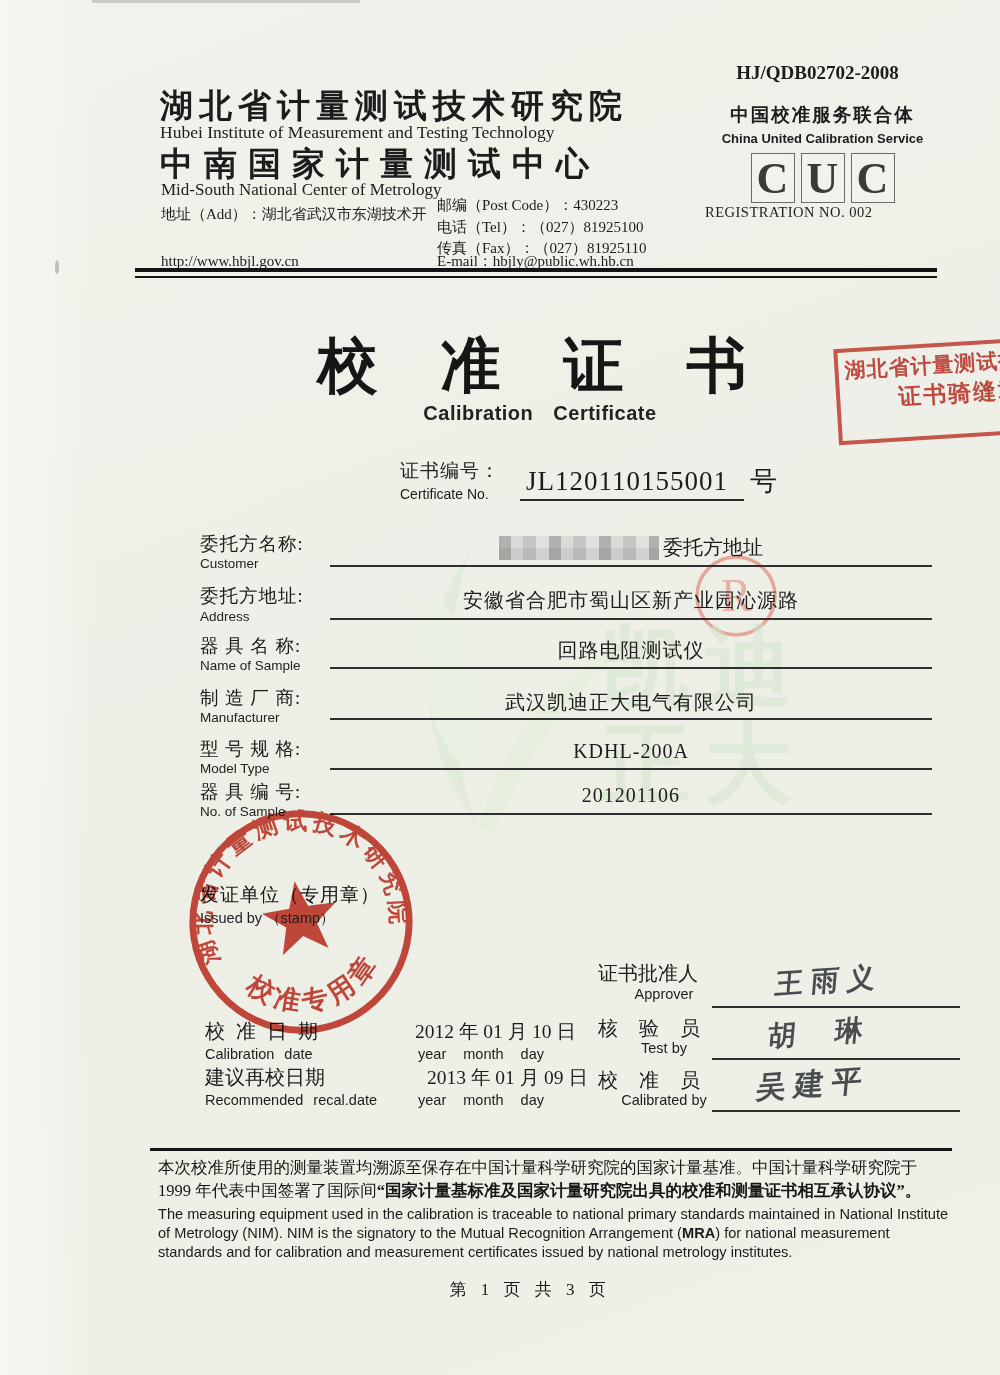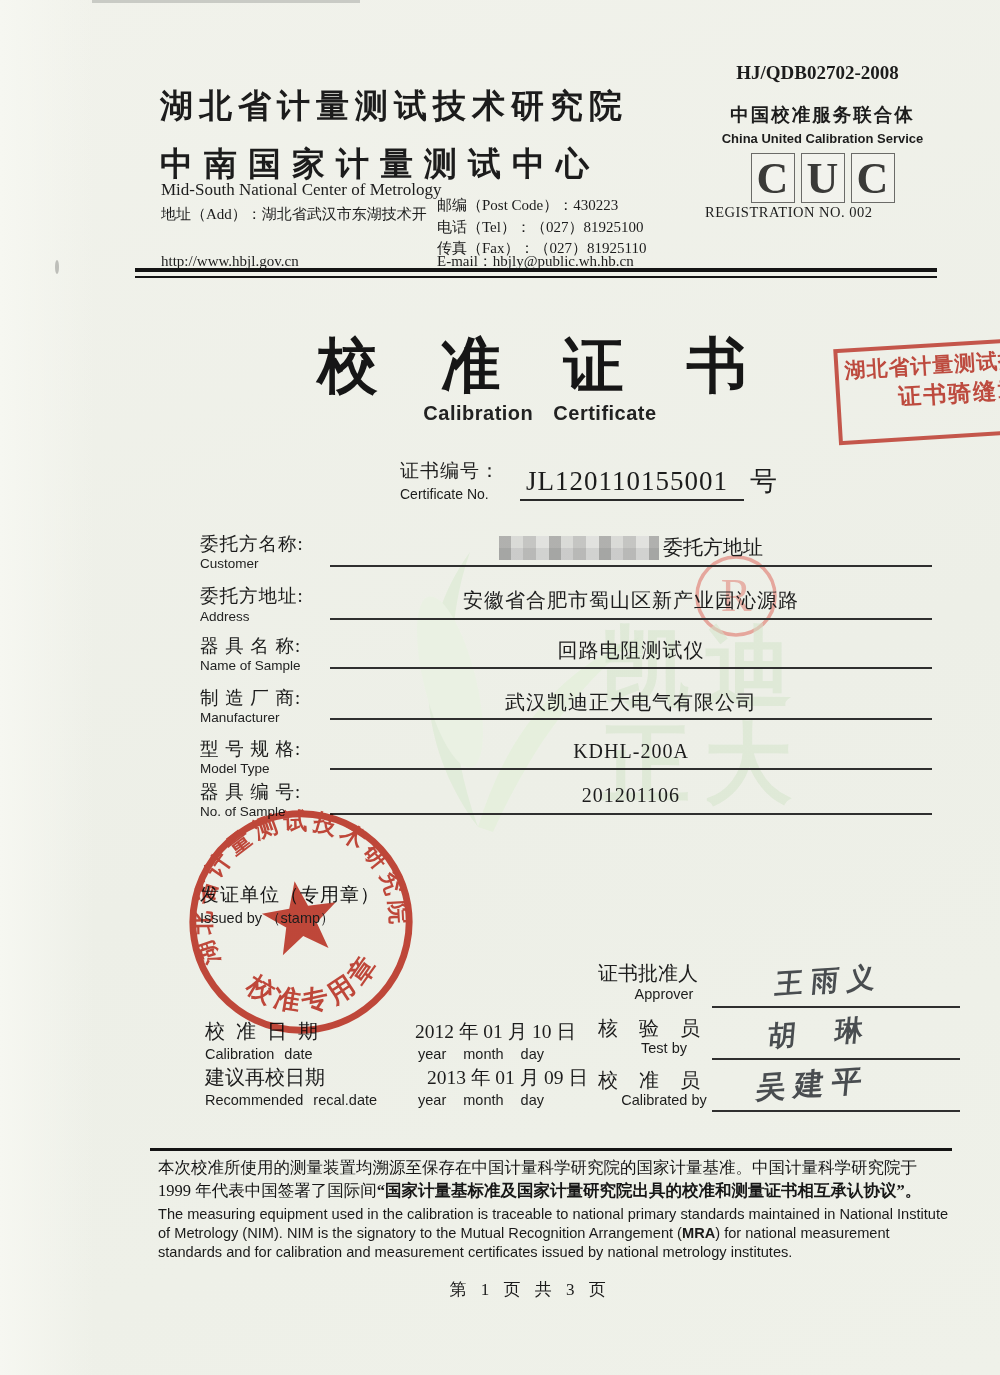--- a/index.html
+++ b/index.html
@@ -102,20 +102,21 @@
     <path d="M110,20 C55,95 50,205 118,295 C85,205 83,95 110,20 Z" fill="#e0ecd8"></path>
     <path d="M118,295 C145,205 200,135 280,105 C208,160 165,230 133,300 Z" fill="#e5f0dc"></path>
     <ellipse cx="90" cy="150" rx="26" ry="88" transform="rotate(-14 90 150)" fill="#eaf2e3"></ellipse>
     <circle cx="376" cy="64" r="39" fill="none" stroke-width="3.5" stroke="#e49a90"></circle>
     <text x="376" y="79" text-anchor="middle" font-size="46" font-family="Liberation Serif, serif" opacity=".85" fill="#e49a90">R</text>
     <text x="242" y="165" font-size="88" font-weight="bold" letter-spacing="14" opacity=".55" fill="#cfe2c5">凯迪</text>
     <text x="242" y="262" font-size="88" font-weight="bold" letter-spacing="14" opacity=".55" fill="#cfe2c5">正大</text>
   </svg>
 
   <div class="abs org-cn z1">湖北省计量测试技术研究院</div>
+  <div class="abs org-en z1">Hubei Institute of Measurement and Testing Technology</div>
   <div class="abs center-cn z1">中南国家计量测试中心</div>
   <div class="abs center-en z1">Mid-South National Center of Metrology</div>
   <div class="abs addr contact z1">
     <div>地址（Add）：湖北省武汉市东湖技术开</div>
   </div>
   <div class="abs web z1">http://www.hbjl.gov.cn</div>
   <div class="abs contact-r z1">
     <div>邮编（Post Code）：430223</div>
     <div>电话（Tel）：（027）81925100</div>
     <div>传真（Fax）：（027）81925110</div>

